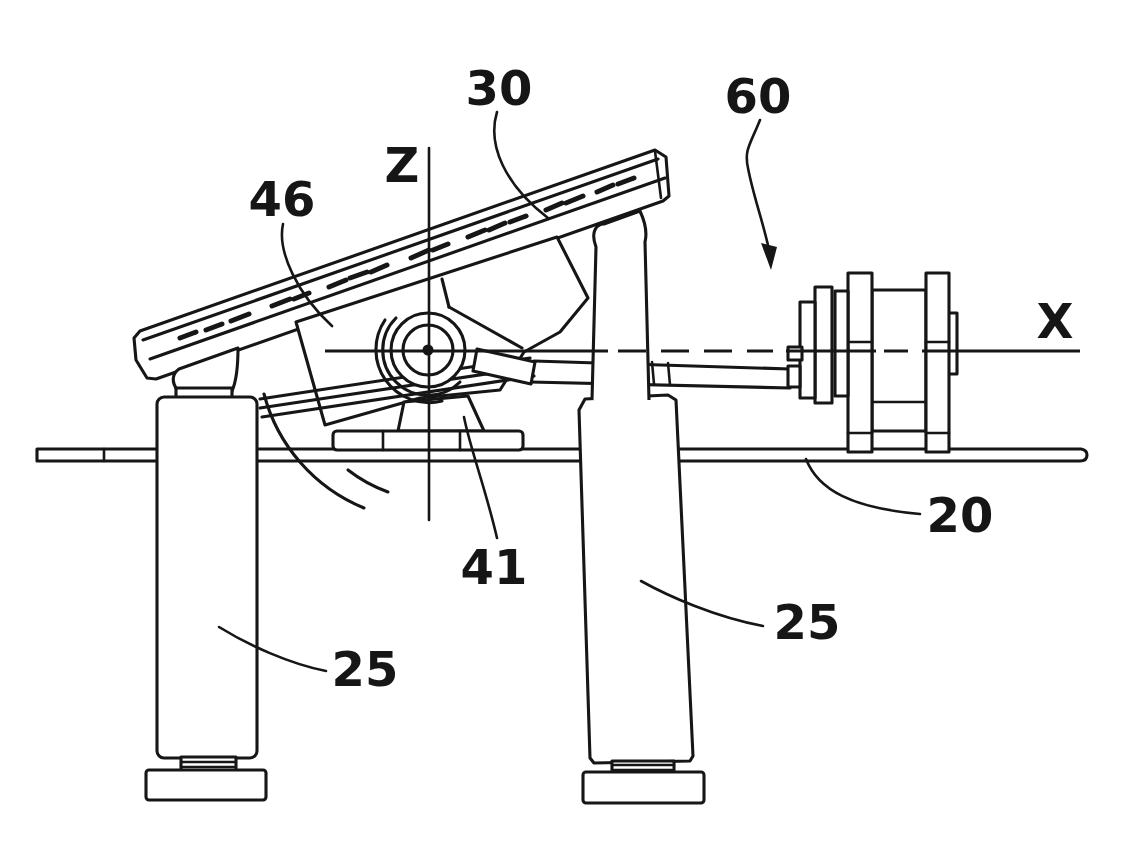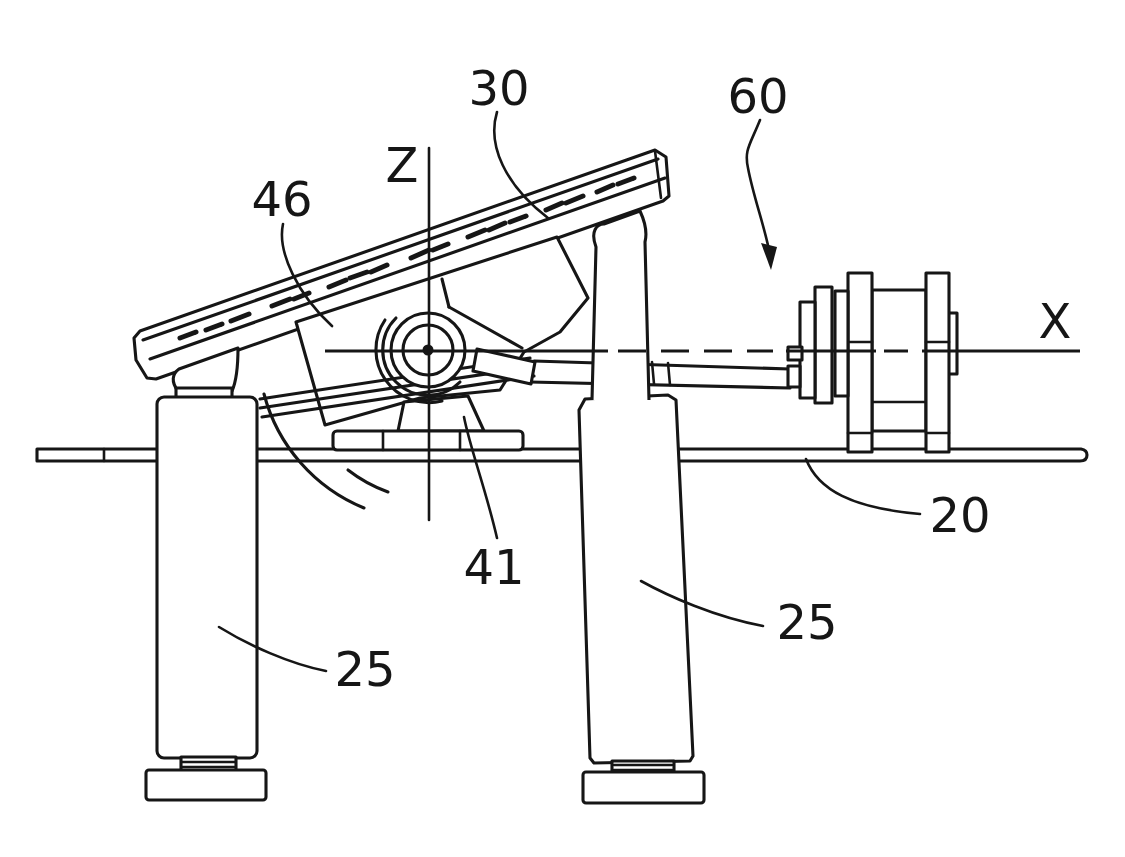--- a/index.html
+++ b/index.html
@@ -1,17 +1,17 @@
 <!DOCTYPE html>
 <html><head>
 <meta charset="utf-8">
 <style>
   html,body{margin:0;padding:0;background:#fff;}
   #stage{position:relative;width:1102px;height:857px;background:var(--bg,#fff);overflow:hidden;
-         font-family:"DejaVu Sans", sans-serif;}
+         font-family:"DejaVu Sans", sans-serif;font-weight:bold;}
   svg{position:absolute;left:0;top:0;}
   .ln{stroke:var(--ink,#161616);fill:none;stroke-width:3.1;stroke-linecap:round;stroke-linejoin:round;}
   .fw{stroke:var(--ink,#161616);fill:#fff;stroke-width:3.1;stroke-linejoin:round;}
   .thin{stroke-width:2.6;}
   .lbl{fill:var(--ink,#161616);font-size:48px;font-family:"DejaVu Sans", sans-serif;}
 </style>
 </head>
 <body>
 
 <div id="stage" style="--ink: #161616; --bg: #ffffff;">

